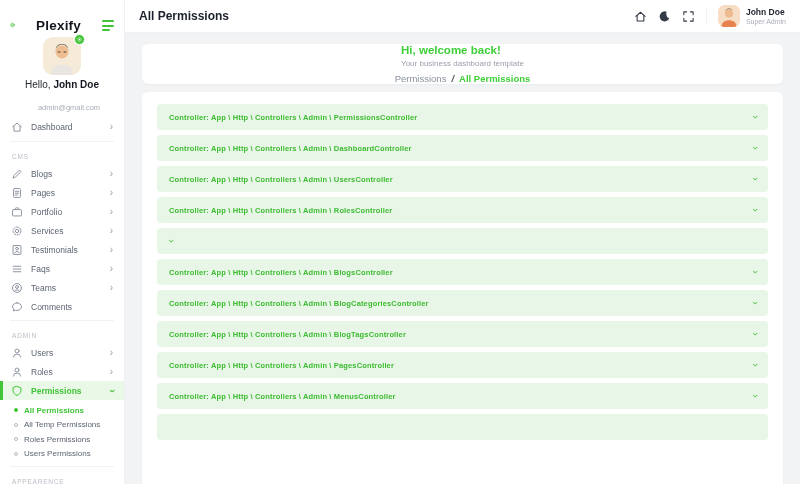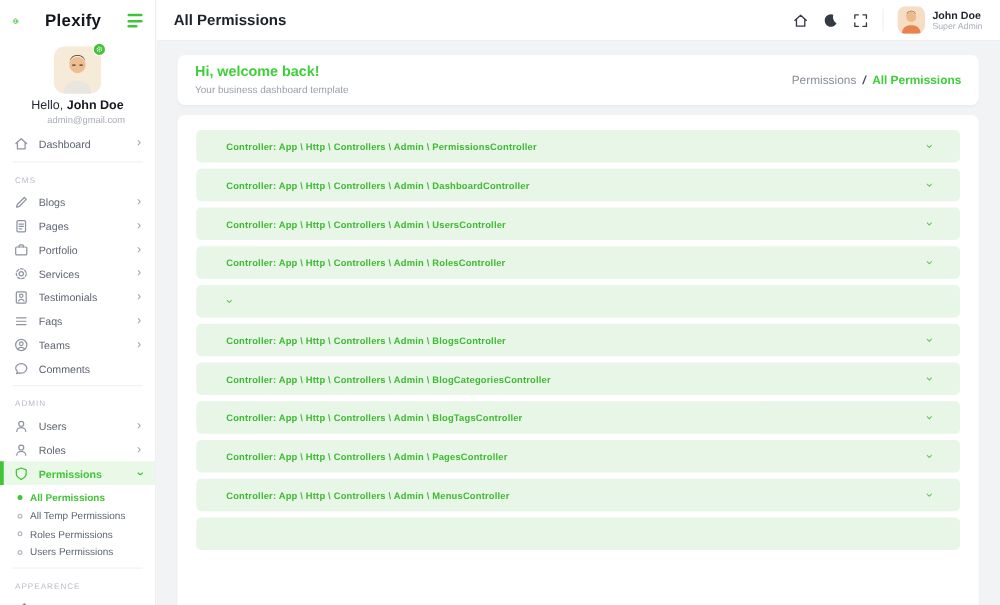--- a/index.html
+++ b/index.html
@@ -5,37 +5,37 @@
 <style>
   :root{
     --green:#41c437; --green-bright:#3ecf39; --row-bg:#e8f6e7;
     --dark:#1c212b; --gray:#5d6472; --light:#a8adb6; --border:#eef0f3;
   }
   *{box-sizing:border-box;margin:0;padding:0;font-family:"Liberation Sans",sans-serif;}
   html,body{width:800px;height:484px;overflow:hidden;background:#f2f3f5;position:relative;}
 
   
   .sidebar{position:absolute;left:0;top:0;width:125px;height:100%;background:#fff;border-right:1px solid var(--border);z-index:2;}
-  .logo-row{display:flex;align-items:center;height:33px;padding:0 10px;gap:21px;}
+  .logo-row{display:flex;align-items:flex-end;height:33px;padding:0 10px;gap:21px;}
   .logo-mark{width:16px;height:16px;color:var(--green);display:flex;}
   .logo-text{font-size:13.5px;font-weight:bold;color:#14171f;letter-spacing:.2px;}
   .hamburger{margin-left:auto;display:flex;flex-direction:column;gap:2.5px;cursor:pointer;padding:2px 0;}
   .hamburger i{display:block;height:2px;border-radius:2px;background:var(--green);}
   .hamburger i:nth-child(1){width:12px;}
   .hamburger i:nth-child(2){width:12px;}
   .hamburger i:nth-child(3){width:8px;}
 
   .user-block{text-align:center;padding:4px 0 3px;}
   .avatar-wrap{position:relative;width:38px;height:38px;margin:0 auto;}
   .avatar-wrap svg.av{width:38px;height:38px;border-radius:9px;display:block;}
   .badge{position:absolute;top:-3px;right:-4px;width:11px;height:11px;border-radius:50%;background:var(--green);border:1.5px solid #fff;display:flex;align-items:center;justify-content:center;}
   .badge svg{width:7px;height:7px;}
   .greet{font-size:10px;color:#262b33;margin-top:4px;}
   .greet b{color:#14171f;}
-  .email{font-size:7.5px;color:var(--light);margin-top:1px;padding-left:14px;}
+  .email{font-size:7.5px;color:var(--light);margin-top:13px;padding-left:14px;}
 
   nav{padding-top:1px;}
   .s-item{display:flex;align-items:center;height:19px;padding:0 11px;gap:8px;color:var(--gray);cursor:pointer;}
   .s-item .s-ic{width:12px;height:12px;color:#8d93a0;display:flex;flex:none;}
   .s-lbl{font-size:8.5px;flex:1;white-space:nowrap;overflow:hidden;}
   .chev{color:#9aa0ab;font-size:10px;line-height:1;display:inline-block;}
   .chev.down{transform:rotate(90deg);}
   .chev.up{transform:rotate(-90deg);}
   .s-item.dash{height:21px;}
   .divider{height:1px;background:#f1f2f5;margin:4px 10px;}
@@ -55,34 +55,34 @@
   .hdr-right{margin-left:auto;display:flex;align-items:center;gap:11px;}
   .hdr-ic{width:13px;height:13px;color:#353b46;display:flex;cursor:pointer;}
   .hdr-div{width:1px;height:18px;background:#f0f1f4;}
   .hdr-user{display:flex;gap:6px;align-items:center;cursor:pointer;}
   .hdr-avatar{width:22px;height:22px;border-radius:6px;display:block;}
   .hdr-name{font-size:8.5px;font-weight:bold;color:#1f242e;line-height:1.25;}
   .hdr-role{font-size:7px;color:var(--light);}
 
   
   .main{position:absolute;left:125px;top:33px;right:0;bottom:0;overflow:hidden;padding:11px 17px;}
-  .welcome-card{background:#fff;border-radius:6px;height:40px;display:flex;align-items:center;justify-content:space-between;padding:0 14px;box-shadow:0 1px 2px rgba(20,30,40,.03);}
+  .welcome-card{background:#fff;border-radius:6px;height:40px;display:flex;align-items:center;justify-content:space-between;padding:0 14px;box-shadow:0 1px 2px rgba(20,30,40,.03);flex-direction:column;}
   .w-title{font-size:11.5px;font-weight:bold;color:var(--green-bright);}
   .w-sub{font-size:8px;color:#9aa0ab;margin-top:2.5px;}
   .crumb{font-size:9.5px;color:#8a909b;display:flex;gap:5px;align-items:center;}
   .crumb-parent{cursor:pointer;}
   .crumb-sep{color:#4a5058;font-style:italic;font-weight:bold;}
   .crumb-cur{color:var(--green-bright);font-weight:bold;}
 
   .ctrl-card{margin-top:8px;background:#fff;border-radius:6px;box-shadow:0 1px 2px rgba(20,30,40,.03);height:560px;}
   .ctrl-head{display:flex;align-items:center;justify-content:space-between;padding:9px 16px 8px;border-bottom:1px solid #eff1f3;}
   .ctrl-title{font-size:10.5px;font-weight:bold;color:#272c35;}
   .ctrl-head .chev{color:#8b9099;font-size:11px;cursor:pointer;}
   .ctrl-body{padding:12px 15px 0;}
-  .c-row{height:26px;background:var(--row-bg);border-radius:4px;margin-bottom:5px;display:flex;align-items:center;justify-content:space-between;padding:0 24px;cursor:pointer;}
+  .c-row{height:26px;background:var(--row-bg);border-radius:4px;margin-bottom:5px;display:flex;align-items:center;justify-content:space-between;padding:0 12px;cursor:pointer;}
   .c-lbl{font-size:7.5px;font-weight:bold;color:#3dbb31;letter-spacing:.15px;white-space:nowrap;}
   .c-row .chev{color:#55c54a;font-size:10px;}
 
   .i{width:100%;height:100%;fill:none;stroke:currentColor;stroke-width:1.15;stroke-linecap:round;stroke-linejoin:round;}
 </style>
 </head>
 <body>
 
 <svg width="0" height="0" style="position:absolute" aria-hidden="true">
   <defs>

